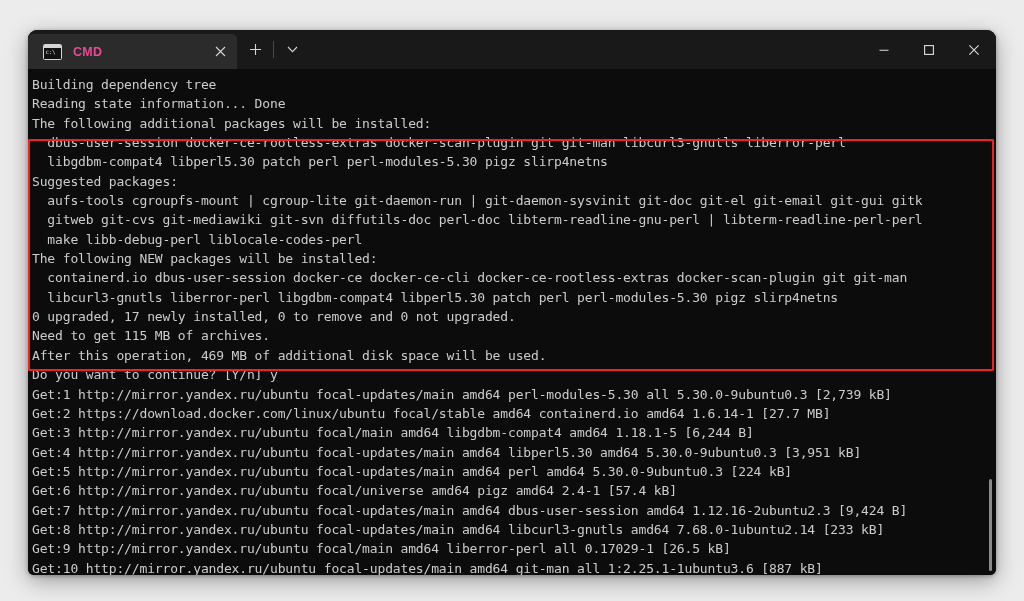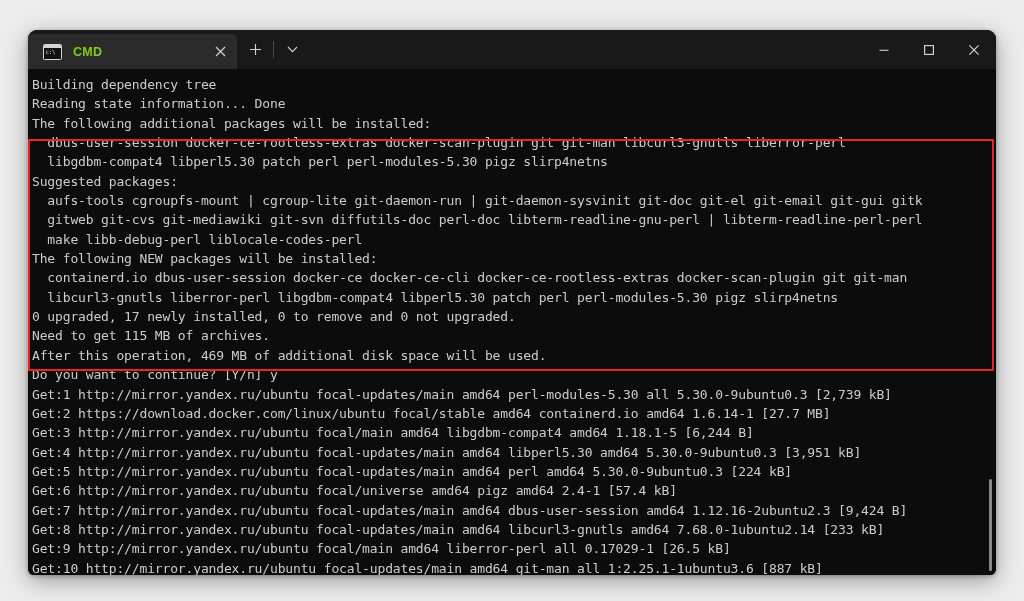--- a/index.html
+++ b/index.html
@@ -71,21 +71,21 @@
     position: absolute;
     left: 1.5px;
     top: 3.4px;
     font-family: "DejaVu Sans Mono", monospace;
     font-size: 6px;
     color: #d6d6d6;
     line-height: 8px;
     letter-spacing: -0.3px;
   }
   .tab-title {
-    color: #84cc16;
+    color: #ec4899;
     font-size: 12.5px;
     font-weight: bold;
     letter-spacing: 0.25px;
     flex: 1;
   }
   .tab-close {
     width: 34px;
     height: 100%;
     display: flex;
     align-items: center;

